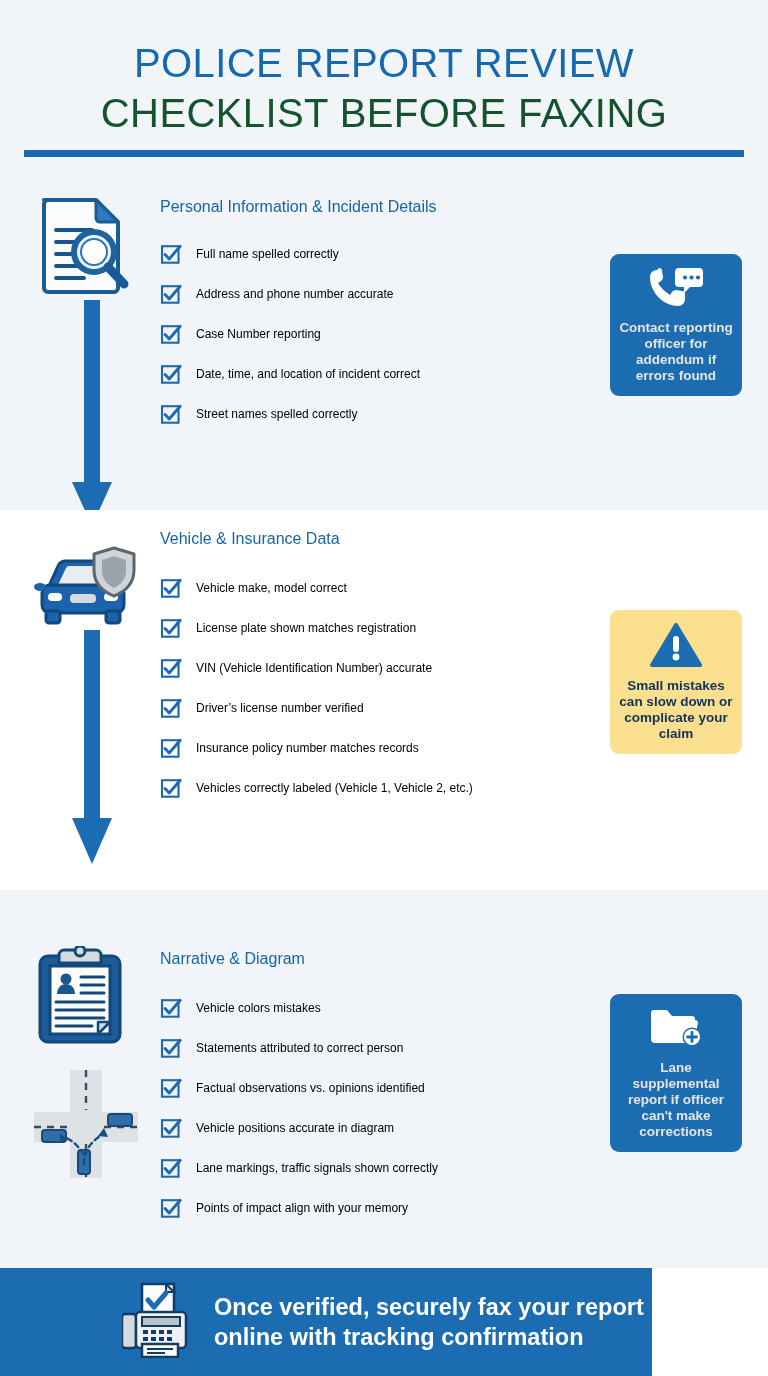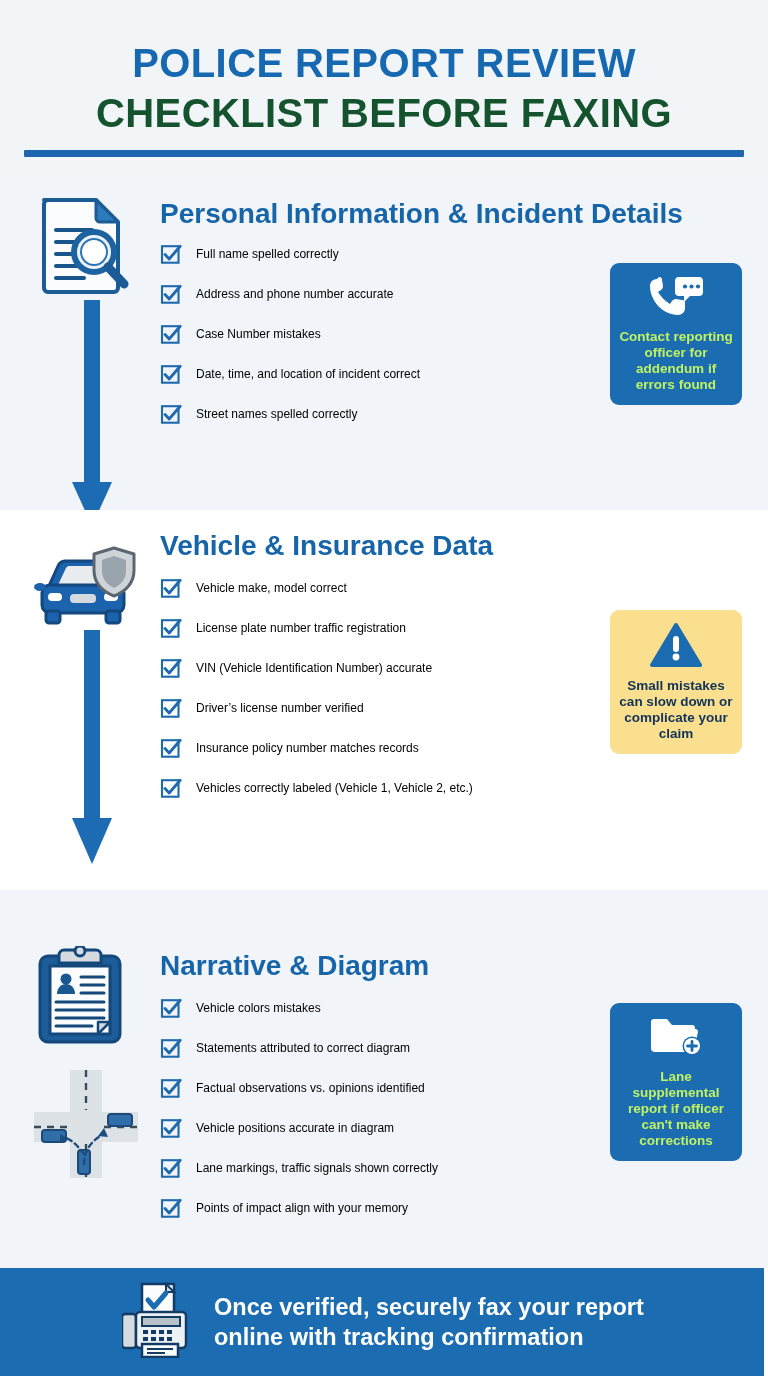--- a/index.html
+++ b/index.html
@@ -15,21 +15,21 @@
     background: #ffffff;
   }
 
   
   .header {
     position: absolute; left: 0; top: 0; width: 768px; height: 182px;
     background: #f2f5f8;
   }
   .title-1, .title-2 {
     text-align: center;
-    font-weight: bold;
+    font-weight: normal;
     letter-spacing: 0.4px;
     line-height: 1.05;
   }
   .title-1 {
     position: absolute; top: 42px; left: 0; width: 768px;
     font-size: 40px; color: #1668b0;
   }
   .title-2 {
     position: absolute; top: 92px; left: 0; width: 768px;
     font-size: 40px; color: #14532d;
@@ -50,22 +50,22 @@
   #sec2 { top: 510px; height: 380px; border-radius: 28px; }
   #sec3 { top: 890px; height: 378px; }
 
   .sec-icon {
     position: absolute;
     left: 34px;
   }
   .sec-heading {
     position: absolute;
     left: 160px;
-    font-size: 28px;
-    font-weight: bold;
+    font-size: 16px;
+    font-weight: normal;
     color: #1765a9;
     white-space: nowrap;
   }
   .check-list {
     position: absolute;
     left: 160px;
     list-style: none;
   }
   .check-item {
     display: flex;
@@ -81,37 +81,37 @@
   }
 
   
   .callout {
     position: absolute;
     width: 132px;
     border-radius: 9px;
     text-align: center;
     padding: 10px 6px 12px;
   }
-  .callout-blue { background: #1b6cb0; color: #bef264; margin-top: 9px; }
+  .callout-blue { background: #1b6cb0; color: #e5e5e5; }
   .callout-yellow { background: #fadf8e; color: #12335a; }
   .callout .co-icon { display: block; margin: 2px auto 6px; }
   .callout .co-text {
     display: block;
     font-size: 13.5px;
     font-weight: bold;
     line-height: 1.18;
   }
 
   
   .arrow { position: absolute; left: 70px; }
 
   
   .footer {
     position: absolute; left: 0; top: 1268px;
-    width: 764px; height: 108px;
+    width: 652px; height: 108px;
     background: #1b6cb0;
     display: flex; align-items: center;
   }
   .footer-icon { margin-left: 122px; flex: 0 0 auto; }
   .footer-text {
     margin-left: 22px;
     color: #ffffff;
     font-size: 23.5px;
     font-weight: bold;
     line-height: 1.28;
@@ -168,21 +168,21 @@
         </span>
         <span class="check-label">Address and phone number accurate</span>
       </li>
       <li class="check-item">
         <span class="cb">
           <svg width="22" height="22" viewBox="0 0 24 24">
             <rect x="2.2" y="3.5" width="18" height="18" fill="none" stroke="#1f6aaf" stroke-width="2.3"></rect>
             <path d="M5.5 12.6 L10 17.4 L22 3.6" fill="none" stroke="#1f6aaf" stroke-width="3.1" stroke-linecap="round" stroke-linejoin="round"></path>
           </svg>
         </span>
-        <span class="check-label">Case Number mistakes</span>
+        <span class="check-label">Case Number reporting</span>
       </li>
       <li class="check-item">
         <span class="cb">
           <svg width="22" height="22" viewBox="0 0 24 24">
             <rect x="2.2" y="3.5" width="18" height="18" fill="none" stroke="#1f6aaf" stroke-width="2.3"></rect>
             <path d="M5.5 12.6 L10 17.4 L22 3.6" fill="none" stroke="#1f6aaf" stroke-width="3.1" stroke-linecap="round" stroke-linejoin="round"></path>
           </svg>
         </span>
         <span class="check-label">Date, time, and location of incident correct</span>
       </li>
@@ -250,21 +250,21 @@
         </span>
         <span class="check-label">Vehicle make, model correct</span>
       </li>
       <li class="check-item">
         <span class="cb">
           <svg width="22" height="22" viewBox="0 0 24 24">
             <rect x="2.2" y="3.5" width="18" height="18" fill="none" stroke="#1f6aaf" stroke-width="2.3"></rect>
             <path d="M5.5 12.6 L10 17.4 L22 3.6" fill="none" stroke="#1f6aaf" stroke-width="3.1" stroke-linecap="round" stroke-linejoin="round"></path>
           </svg>
         </span>
-        <span class="check-label">License plate number traffic registration</span>
+        <span class="check-label">License plate shown matches registration</span>
       </li>
       <li class="check-item">
         <span class="cb">
           <svg width="22" height="22" viewBox="0 0 24 24">
             <rect x="2.2" y="3.5" width="18" height="18" fill="none" stroke="#1f6aaf" stroke-width="2.3"></rect>
             <path d="M5.5 12.6 L10 17.4 L22 3.6" fill="none" stroke="#1f6aaf" stroke-width="3.1" stroke-linecap="round" stroke-linejoin="round"></path>
           </svg>
         </span>
         <span class="check-label">VIN (Vehicle Identification Number) accurate</span>
       </li>
@@ -375,21 +375,21 @@
         </span>
         <span class="check-label">Vehicle colors mistakes</span>
       </li>
       <li class="check-item">
         <span class="cb">
           <svg width="22" height="22" viewBox="0 0 24 24">
             <rect x="2.2" y="3.5" width="18" height="18" fill="none" stroke="#1f6aaf" stroke-width="2.3"></rect>
             <path d="M5.5 12.6 L10 17.4 L22 3.6" fill="none" stroke="#1f6aaf" stroke-width="3.1" stroke-linecap="round" stroke-linejoin="round"></path>
           </svg>
         </span>
-        <span class="check-label">Statements attributed to correct diagram</span>
+        <span class="check-label">Statements attributed to correct person</span>
       </li>
       <li class="check-item">
         <span class="cb">
           <svg width="22" height="22" viewBox="0 0 24 24">
             <rect x="2.2" y="3.5" width="18" height="18" fill="none" stroke="#1f6aaf" stroke-width="2.3"></rect>
             <path d="M5.5 12.6 L10 17.4 L22 3.6" fill="none" stroke="#1f6aaf" stroke-width="3.1" stroke-linecap="round" stroke-linejoin="round"></path>
           </svg>
         </span>
         <span class="check-label">Factual observations vs. opinions identified</span>
       </li>

